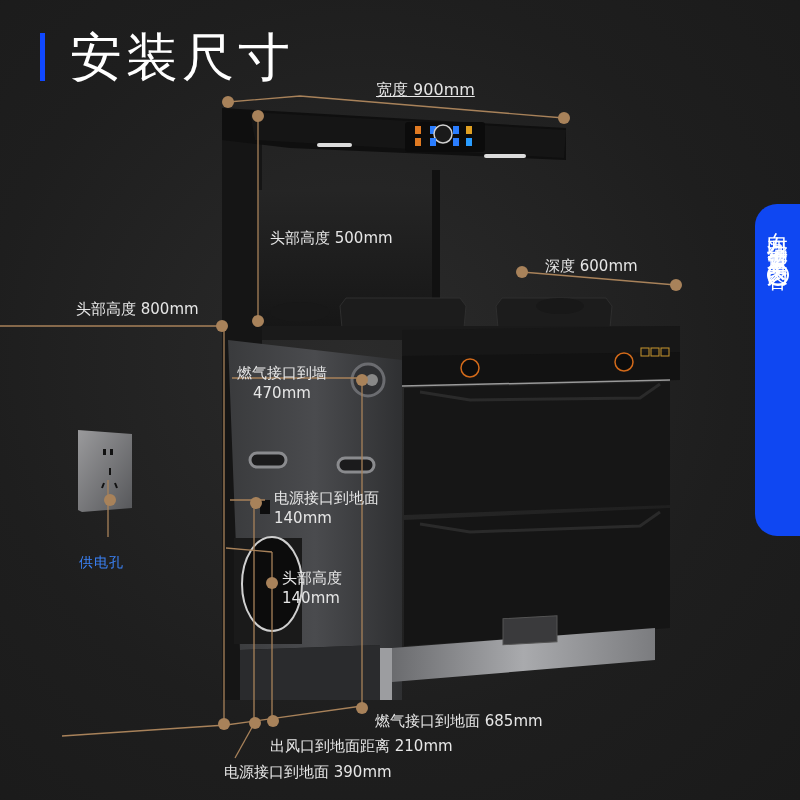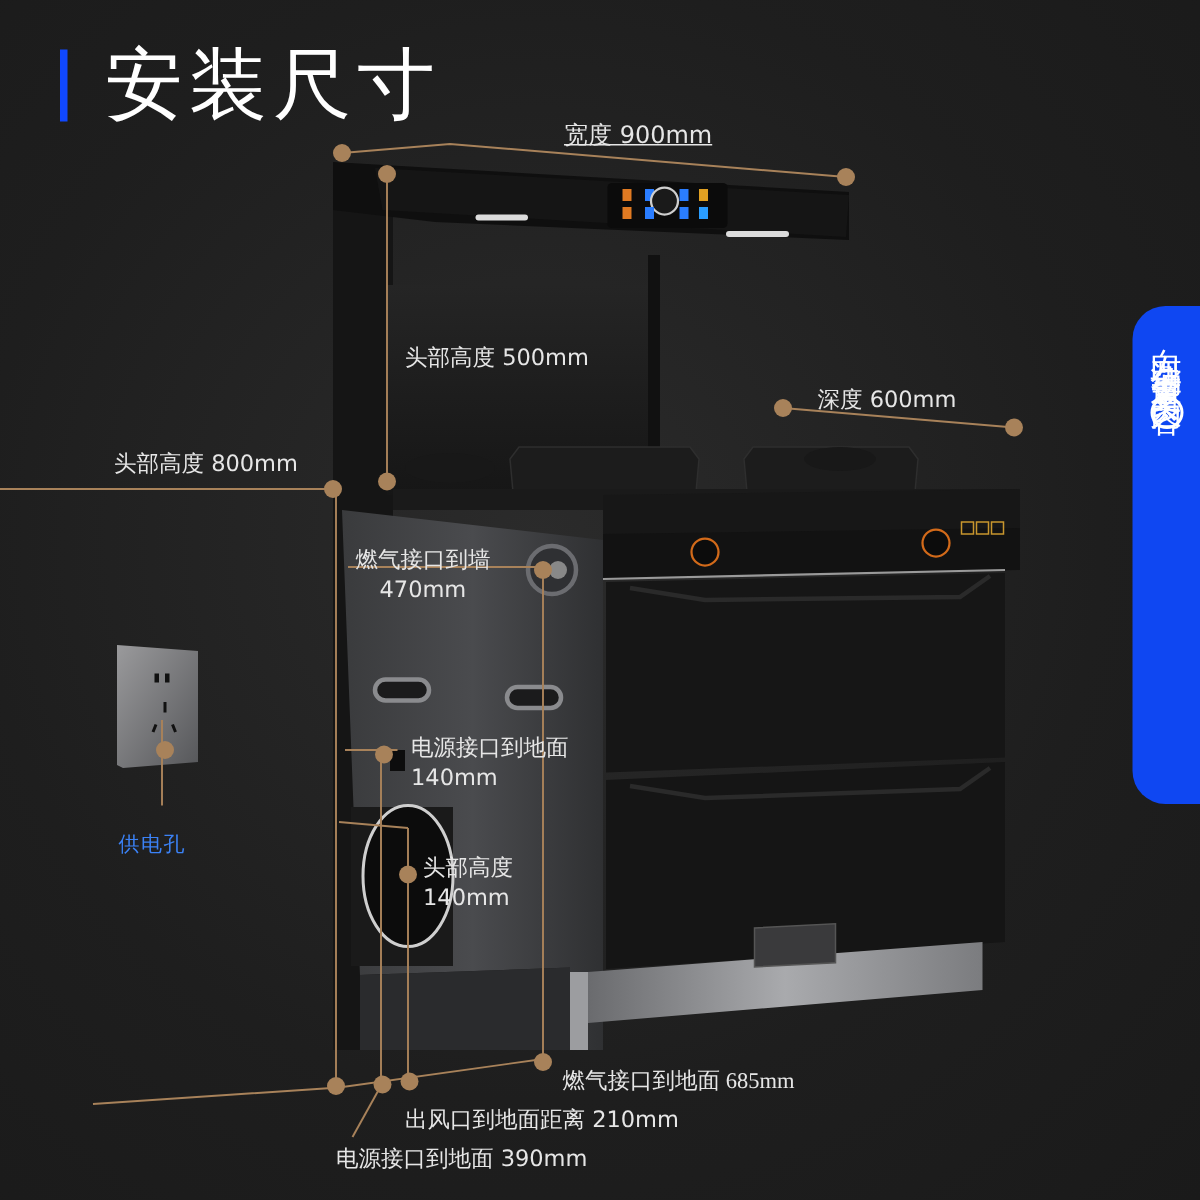--- a/index.html
+++ b/index.html
@@ -196,21 +196,21 @@
 
 <div class="lbl" style="left:237px;top:363px;">燃气接口到墙</div>
 <div class="lbl" style="left:237px;top:383px;margin-left:16px;">470mm</div>
 
 <div class="lbl" style="left:274px;top:488px;">电源接口到地面</div>
 <div class="lbl" style="left:274px;top:508px;">140mm</div>
 
 <div class="lbl" style="left:282px;top:568px;">头部高度</div>
 <div class="lbl" style="left:282px;top:588px;">140mm</div>
 
-<div class="lbl" style="left:375px;top:711px;font-family:Liberation Serif, serif;">燃气接口到地面 685mm</div>
+<div class="lbl" style="left:375px;top:711px;">燃气接口到地面 685mm</div>
 <div class="lbl" style="left:270px;top:736px;">出风口到地面距离 210mm</div>
 <div class="lbl" style="left:224px;top:762px;text-align:center;">电源接口到地面 390mm</div>
 
 <div class="socket-label">供电孔</div>
 
 <div class="swipe">
   <div class="swipe-text">向左滑动查看更多内容</div>
   <div class="swipe-icon">‹</div>
 </div>
 

